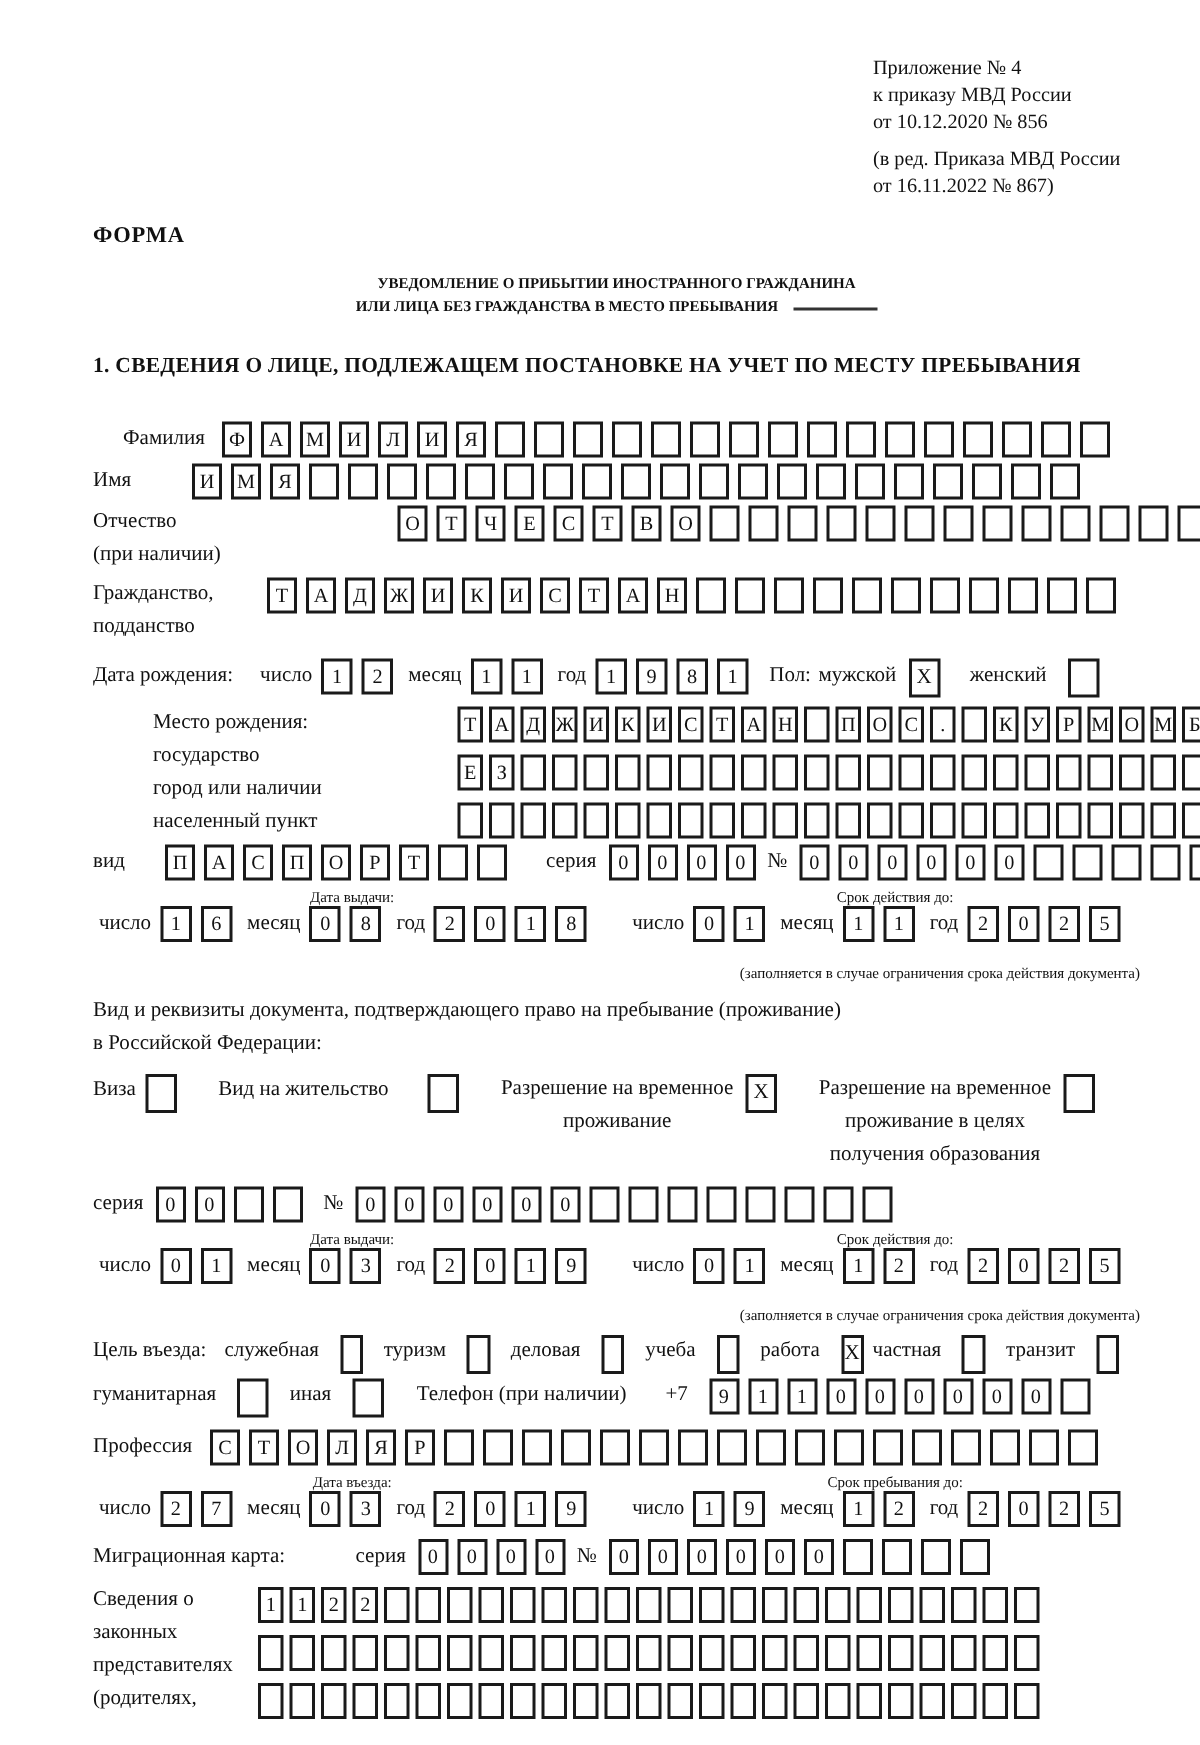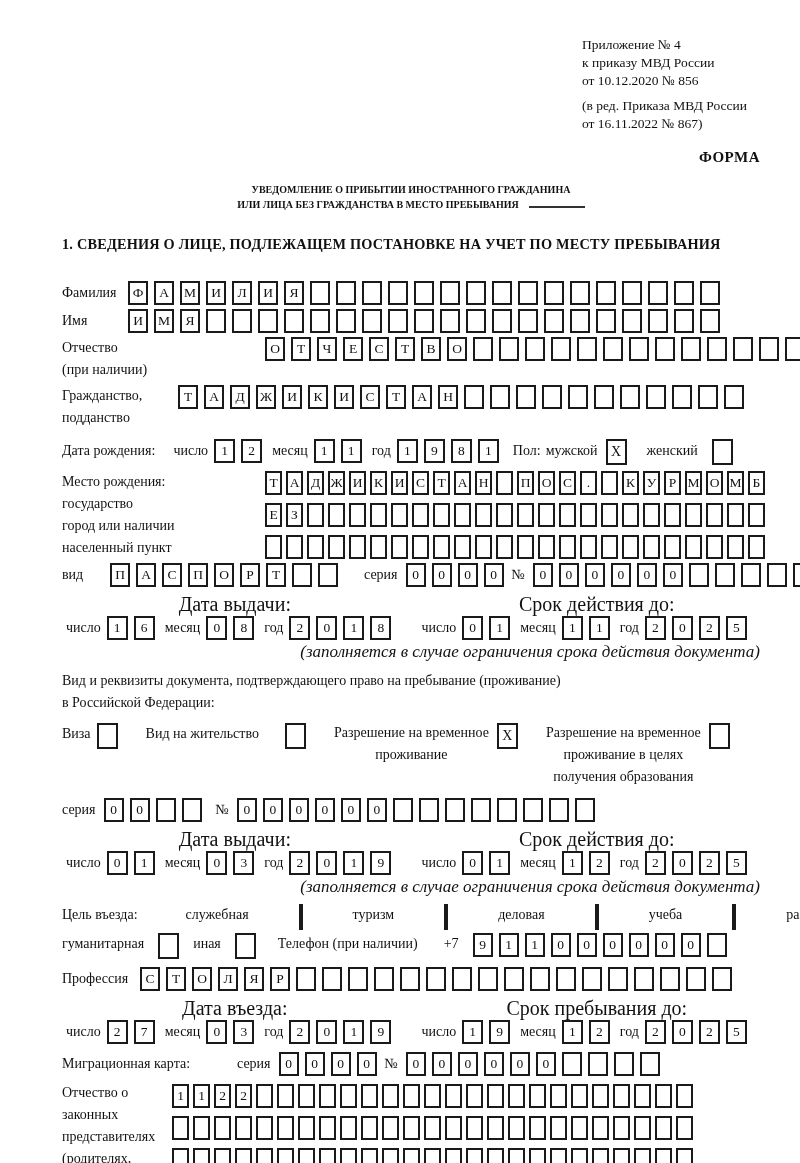--- a/index.html
+++ b/index.html
@@ -3,21 +3,21 @@
 <meta charset="utf-8">
 <style>
   html,body{margin:0;padding:0;background:#ffffff;}
   body{width:800px;height:1163px;overflow:hidden;color:#111;
        font-family:"Liberation Serif","DejaVu Serif",serif;}
   .page{box-sizing:border-box;width:800px;height:1163px;padding:36px 40px 0 62px;}
 
   
   .appendix{width:178px;margin-left:auto;font-size:13.5px;line-height:1.35;}
   .appendix .gap{height:6px;}
-  .forma{text-align:right;font-weight:bold;font-size:15px;margin-top:16px;letter-spacing:.5px;}
+  .forma{font-weight:bold;font-size:15px;margin-top:16px;letter-spacing:.5px;}
 
   
   .title{margin-top:16px;text-align:center;font-weight:bold;font-size:10px;line-height:1.5;}
   .blank-line{display:inline-block;width:56px;border-bottom:2px solid #333;margin-left:10px;vertical-align:baseline;}
   .sec-head{margin-top:24px;font-weight:bold;font-size:14.3px;letter-spacing:.2px;}
 
   
   .row{display:flex;align-items:flex-start;margin-bottom:4px;}
   .lab{font-size:14px;line-height:24px;white-space:nowrap;}
   .w66{flex:0 0 66px;}
@@ -37,26 +37,26 @@
   
   .cbox{display:inline-flex;align-items:center;justify-content:center;box-sizing:content-box;
         width:17px;height:22px;border:2px solid #1a1a1a;font-size:14px;background:#fff;}
 
   
   .center-bold{text-align:center;font-weight:bold;font-size:14px;margin:8px 0 6px 0;}
 
   
   .dgrp{display:inline-flex;align-items:center;gap:6px;white-space:nowrap;}
   .dgrp .dlbl{font-size:14px;margin-left:4px;}
-  .dhead{display:flex;font-size:20px;margin-top:6px;}
+  .dhead{display:flex;font-size:10px;margin-top:6px;}
   .dhead .h1{width:360px;text-align:center;}
   .dhead .h2{width:340px;text-align:center;margin-left:26px;}
   .drow{display:flex;align-items:center;}
   .drow .g2{margin-left:26px;}
-  .noterow{text-align:right;font-size:17px;margin-top:2px;margin-bottom:6px;font-style:italic;}
+  .noterow{text-align:right;font-size:10px;margin-top:16px;margin-bottom:6px;}
 
   
   .optline{display:flex;align-items:flex-start;margin-top:8px;flex-wrap:nowrap;}
   .optline .lab{margin-right:6px;}
   .optline .cbox{margin-right:14px;margin-top:1px;}
   .opt-multi{font-size:14px;line-height:22px;text-align:center;margin-right:8px;}
   .intro{font-size:14px;line-height:22px;margin-top:8px;}
 
   .ml8{margin-left:8px;}.ml14{margin-left:14px;}.ml20{margin-left:20px;}.ml26{margin-left:26px;}
 </style>
@@ -78,21 +78,21 @@
 
   <div class="title">
     <div>УВЕДОМЛЕНИЕ О ПРИБЫТИИ ИНОСТРАННОГО ГРАЖДАНИНА</div>
     <div>
       <span>ИЛИ ЛИЦА БЕЗ ГРАЖДАНСТВА В МЕСТО ПРЕБЫВАНИЯ</span><span class="blank-line"></span>
     </div>
   </div>
 
   <div class="sec-head">1. СВЕДЕНИЯ О ЛИЦЕ, ПОДЛЕЖАЩЕМ ПОСТАНОВКЕ НА УЧЕТ ПО МЕСТУ ПРЕБЫВАНИЯ</div>
 
-  <div class="row" style="margin-top:28px;">
+  <div class="row" style="margin-top:28px;justify-content:center;">
     <span class="lab w66">Фамилия</span>
     <span class="cells">
         <span class="cell">Ф</span>
         <span class="cell">А</span>
         <span class="cell">М</span>
         <span class="cell">И</span>
         <span class="cell">Л</span>
         <span class="cell">И</span>
         <span class="cell">Я</span>
         <span class="cell"></span>
@@ -225,21 +225,21 @@
           <span class="cell">1</span>
         </span>
     </span>
     <span class="lab ml14">Пол:</span>
     <span class="lab" style="margin-left:5px;">мужской</span>
     <span class="cbox ml8">X</span>
     <span class="lab ml20">женский</span>
     <span class="cbox ml14"></span>
   </div>
 
-  <div class="row" style="margin-top:6px;">
+  <div class="row" style="margin-top:6px;margin-left:40px;">
     <span class="lab w141 multiline">
       <span>Место рождения:</span><br>
       <span>государство</span><br>
       <span>город или наличии</span><br>
       <span>населенный пункт</span>
     </span>
     <span class="stack" style="margin-left:62px;">
       <span class="cells sm">
           <span class="cell">Т</span>
           <span class="cell">А</span>
@@ -493,21 +493,21 @@
       <span class="cells dt">
           <span class="cell">2</span>
           <span class="cell">0</span>
           <span class="cell">2</span>
           <span class="cell">5</span>
         </span>
     </span>
   </div>
   <div class="noterow">(заполняется в случае ограничения срока действия документа)</div>
 
-  <div class="optline" style="margin-top:4px;gap:36px;">
+  <div class="optline" style="margin-top:4px;">
     <span class="lab">Цель въезда:</span>
     <span class="lab" style="margin-left:6px;">служебная</span>
     <span class="cbox ml8"></span>
     <span class="lab">туризм</span>
     <span class="cbox ml8"></span>
     <span class="lab">деловая</span>
     <span class="cbox ml8"></span>
     <span class="lab">учеба</span>
     <span class="cbox ml8"></span>
     <span class="lab">работа</span>
@@ -631,21 +631,21 @@
         <span class="cell">0</span>
         <span class="cell"></span>
         <span class="cell"></span>
         <span class="cell"></span>
         <span class="cell"></span>
       </span>
   </div>
 
   <div class="row" style="margin-top:6px;">
     <span class="lab multiline" style="flex:0 0 110px;">
-      <span>Отчество о</span><br>
+      <span>Сведения о</span><br>
       <span>законных</span><br>
       <span>представителях</span><br>
       <span>(родителях,</span><br>
       <br>
       
     </span>
     <span class="stack" style="margin-top:2px;">
       <span class="cells sm">
           <span class="cell">1</span>
           <span class="cell">1</span>

